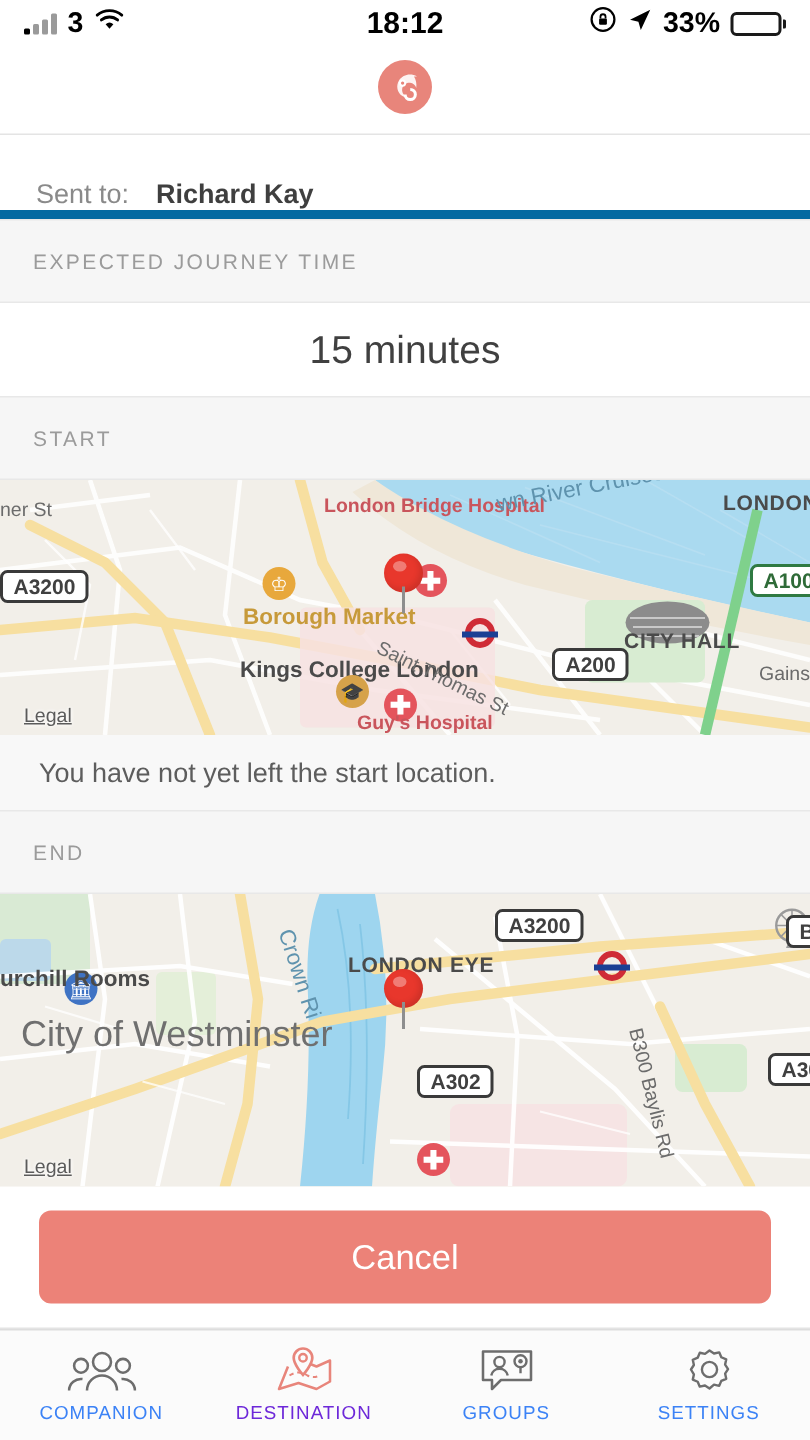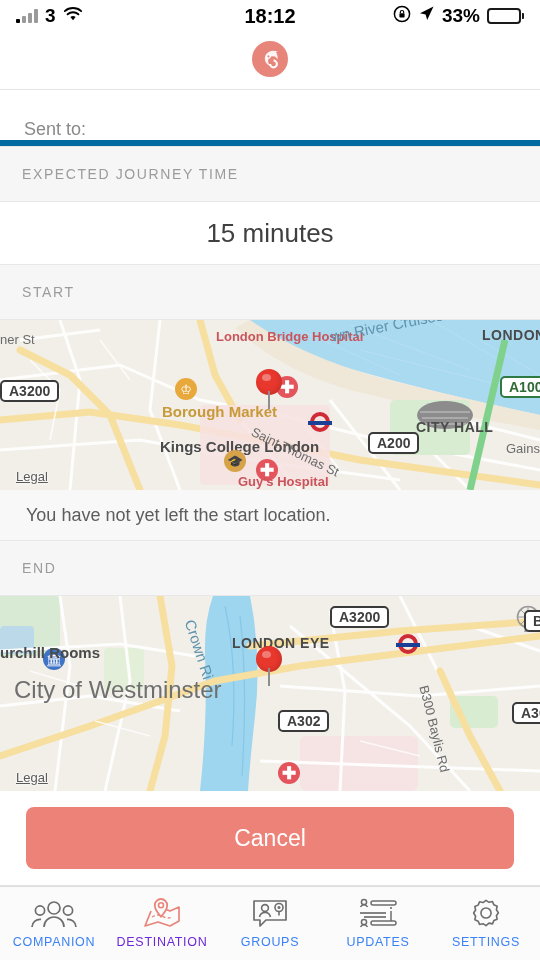--- a/index.html
+++ b/index.html
@@ -199,20 +199,21 @@
         <path d="M27 12c-4.3-2.6-9.6-1.2-12 2.6-2.2 3.5-1.1 8 2 10.2 1.2.9 2.7 1.3 4.2 1.2-2.6-.6-4.4-3-4.1-5.6.3-2.6 2.7-4.5 5.3-4.2 2 .2 3.6 1.6 4.1 3.4.4-2.7-.2-5.6-1.5-7.6z" fill="#fff" opacity=".9"></path>
         <circle cx="17.4" cy="16.4" r="2.4" fill="#fff"></circle>
         <circle cx="17.4" cy="16.4" r="1.1" fill="#e8857b"></circle>
         <path d="M22.5 20.6c1.9 0 3.4 1.5 3.4 3.4s-1.5 3.4-3.4 3.4-3.4-1.5-3.4-3.4" fill="none" stroke="#fff" stroke-width="2"></path>
       </svg>
     </span>
   </div>
 
   <div class="sent-row">
     <span class="sent-label">Sent to:</span>
+    <span class="sent-value">Richard Kay</span>
   </div>
 
   <div class="section-header">EXPECTED JOURNEY TIME</div>
   <div class="journey-value">15 minutes</div>
 
   <div class="section-header">START</div>
 
   <div class="map start">
     <svg viewBox="0 0 540 170" preserveAspectRatio="none">
       <rect width="540" height="170" fill="#f2efe9"></rect>
@@ -393,37 +394,20 @@
             <circle cx="27" cy="9.5" r="4" fill="none" stroke="#6d6d6d" stroke-width="1.6"></circle>
             <circle cx="27" cy="9.5" r="1.5" fill="#6d6d6d"></circle>
             <path d="M27 13.5v4" stroke="#6d6d6d" stroke-width="1.6"></path>
             <circle cx="13" cy="10" r="3.4" fill="none" stroke="#6d6d6d" stroke-width="1.6"></circle>
             <path d="M7.5 19a5.6 5.6 0 0 1 11 0" fill="none" stroke="#6d6d6d" stroke-width="1.6"></path>
           </svg>
       </span>
       <span class="lbl">GROUPS</span>
     </div>
 
-    <div class="tab">
-      <span class="ic">
-        <svg width="40" height="30" viewBox="0 0 40 30">
-            <circle cx="6" cy="4" r="2.6" fill="none" stroke="#6d6d6d" stroke-width="1.5"></circle>
-            <path d="M2.5 9a3.8 3.8 0 0 1 7 0" fill="none" stroke="#6d6d6d" stroke-width="1.5"></path>
-            <rect x="13" y="3" width="25" height="4" rx="2" fill="none" stroke="#6d6d6d" stroke-width="1.5"></rect>
-            <path d="M2 15h26" stroke="#6d6d6d" stroke-width="1.7"></path>
-            <path d="M6 19h22" stroke="#6d6d6d" stroke-width="1.7"></path>
-            <circle cx="6" cy="24" r="2.6" fill="none" stroke="#6d6d6d" stroke-width="1.5"></circle>
-            <path d="M2.5 29a3.8 3.8 0 0 1 7 0" fill="none" stroke="#6d6d6d" stroke-width="1.5"></path>
-            <rect x="13" y="23" width="25" height="4" rx="2" fill="none" stroke="#6d6d6d" stroke-width="1.5"></rect>
-            <path d="M33 13v10" stroke="#6d6d6d" stroke-width="1.5"></path>
-            <circle cx="33" cy="10" r="1.1" fill="#6d6d6d"></circle>
-          </svg>
-      </span>
-      <span class="lbl">UPDATES</span>
-    </div>
 
     <div class="tab">
       <span class="ic">
         <svg width="32" height="30" viewBox="0 0 32 32">
             <path d="M16 2.5l3.2 2.1 3.7-.8 1.5 3.5 3.5 1.5-.8 3.7 2.1 3.2-2.1 3.2.8 3.7-3.5 1.5-1.5 3.5-3.7-.8L16 29.5l-3.2-2.1-3.7.8-1.5-3.5-3.5-1.5.8-3.7L2.8 16l2.1-3.2-.8-3.7 3.5-1.5 1.5-3.5 3.7.8z" fill="none" stroke="#6d6d6d" stroke-width="1.7" stroke-linejoin="round"></path>
             <circle cx="16" cy="16" r="5.4" fill="none" stroke="#6d6d6d" stroke-width="1.7"></circle>
           </svg>
       </span>
       <span class="lbl">SETTINGS</span>
     </div>

